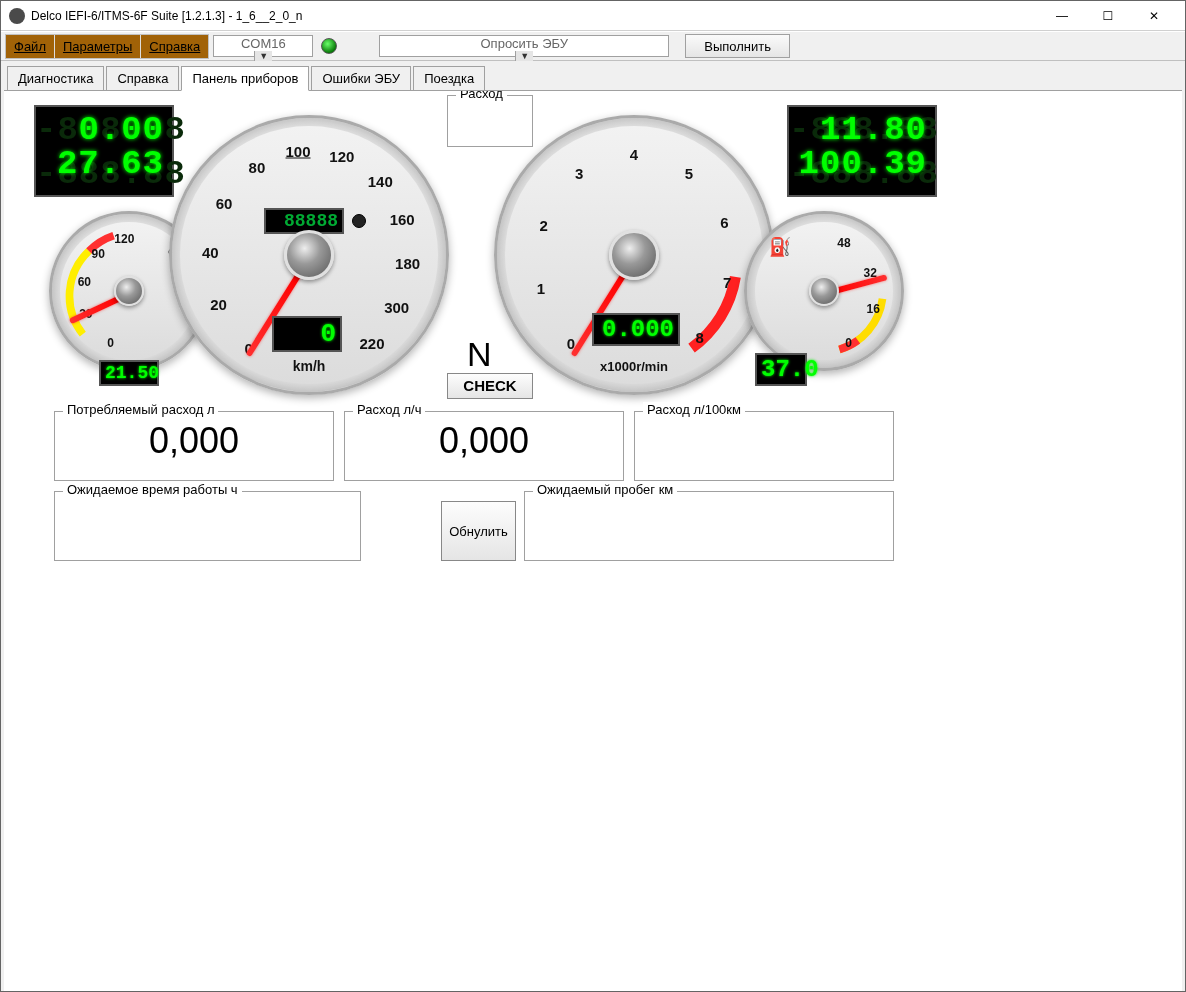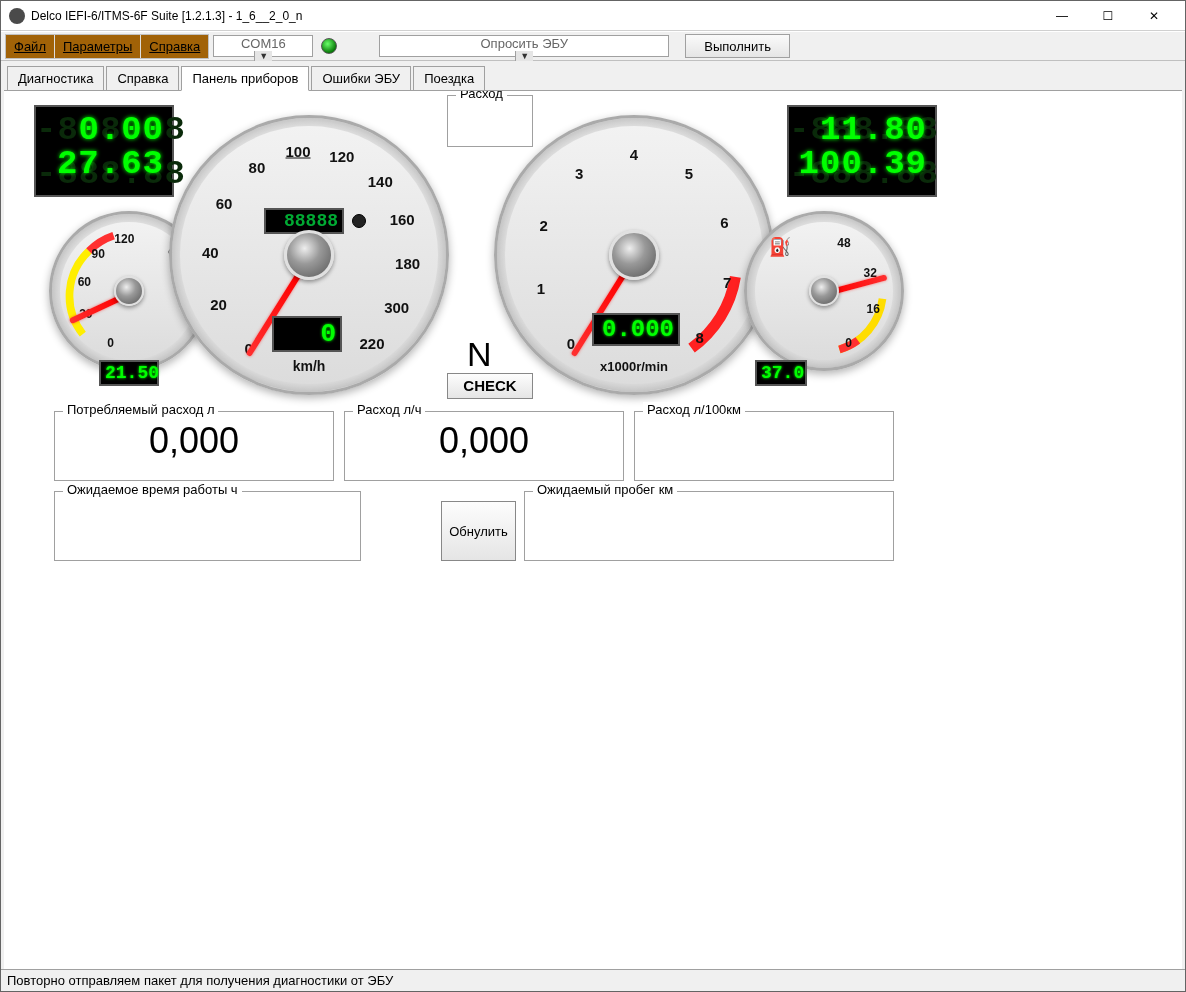--- a/index.html
+++ b/index.html
@@ -183,21 +183,21 @@
           <path d="M60 88 A40 40 0 0 0 88 55" stroke="#ffdd00" stroke-width="5" fill="none"></path>
           <path d="M60 88 A40 40 0 0 0 72 82" stroke="#ff3030" stroke-width="5" fill="none"></path>
         </svg>
         <span class="fuel-icon" style="left:22px; top:22px;">⛽</span>
         <span class="tick-label small" style="left:66%; top:84%;">0</span>
         <span class="tick-label small" style="left:82%; top:62%;">16</span>
         <span class="tick-label small" style="left:80%; top:38%;">32</span>
         <span class="tick-label small" style="left:63%; top:19%;">48</span>
         <div class="needle" style="width:65px; transform:rotate(-15deg);"></div>
         <div class="hub small"></div>
-        <div class="mini-lcd" style="left:8px; bottom:-18px; font-size:18px; width:52px;">37.0</div>
+        <div class="mini-lcd" style="left:8px; bottom:-18px; font-size:24px; width:52px;">37.0</div>
       </div>
 
       <div class="fieldset" style="left:50px; top:320px; width:280px; height:70px;">
         <div class="legend">Потребляемый расход л</div>
         <div class="box big-val">0,000</div>
       </div>
       <div class="fieldset" style="left:340px; top:320px; width:280px; height:70px;">
         <div class="legend">Расход л/ч</div>
         <div class="box big-val">0,000</div>
       </div>
@@ -214,16 +214,13 @@
       <div class="reset-btn">Обнулить</div>
 
       <div class="fieldset" style="left:520px; top:400px; width:370px; height:70px;">
         <div class="legend">Ожидаемый пробег км</div>
         <div class="box big-val"></div>
       </div>
 
     </div>
   </div>
 
-  <div class="statusbar">
-    <span>Повторно отправляем пакет для получения диагностики от ЭБУ</span>
-  </div>
 </div>
 
 </body></html>

